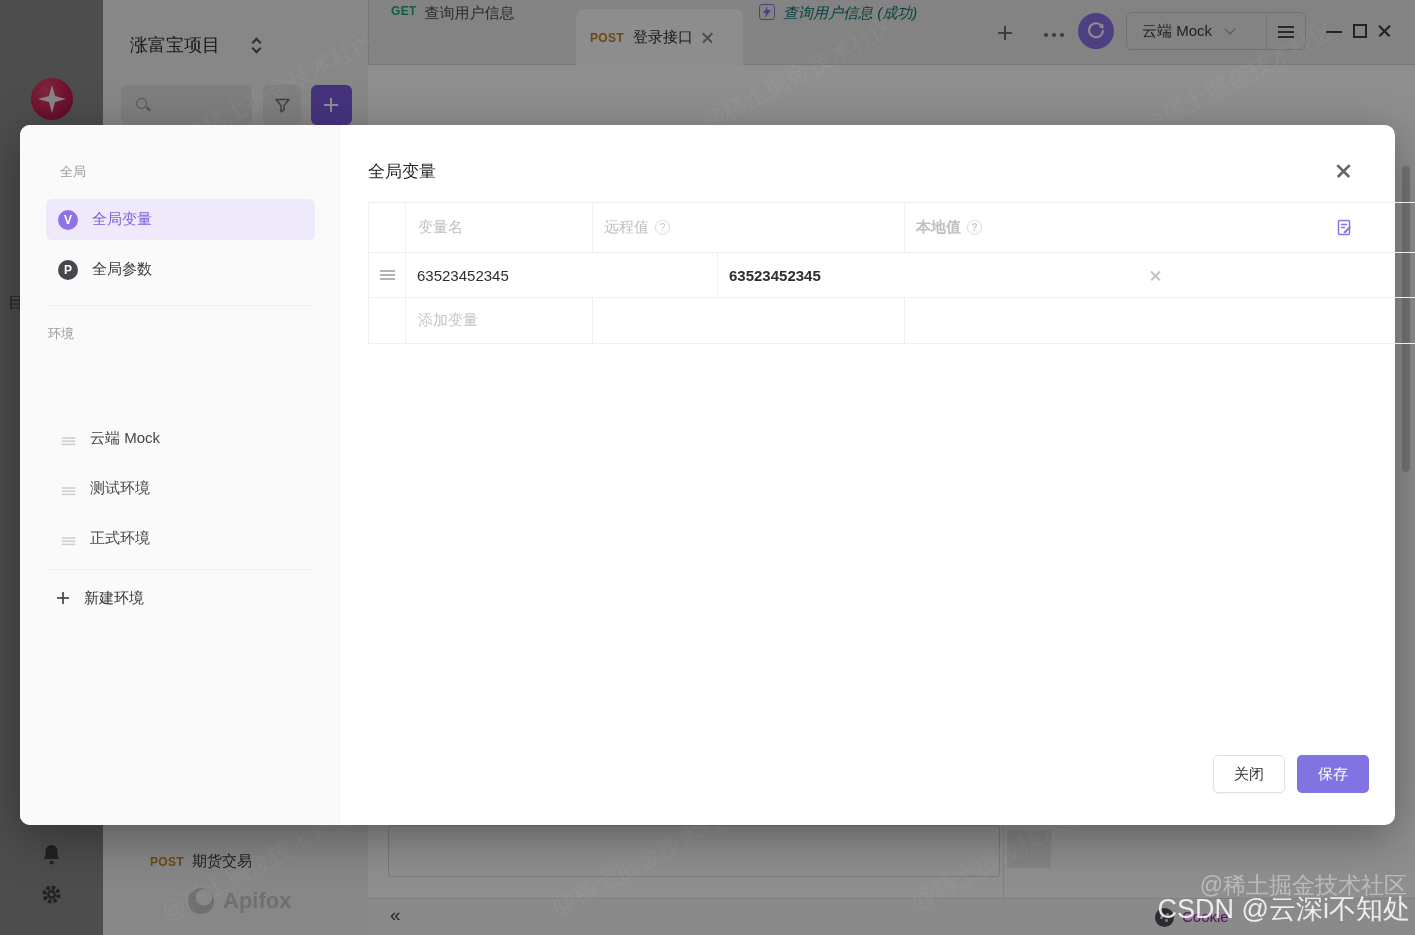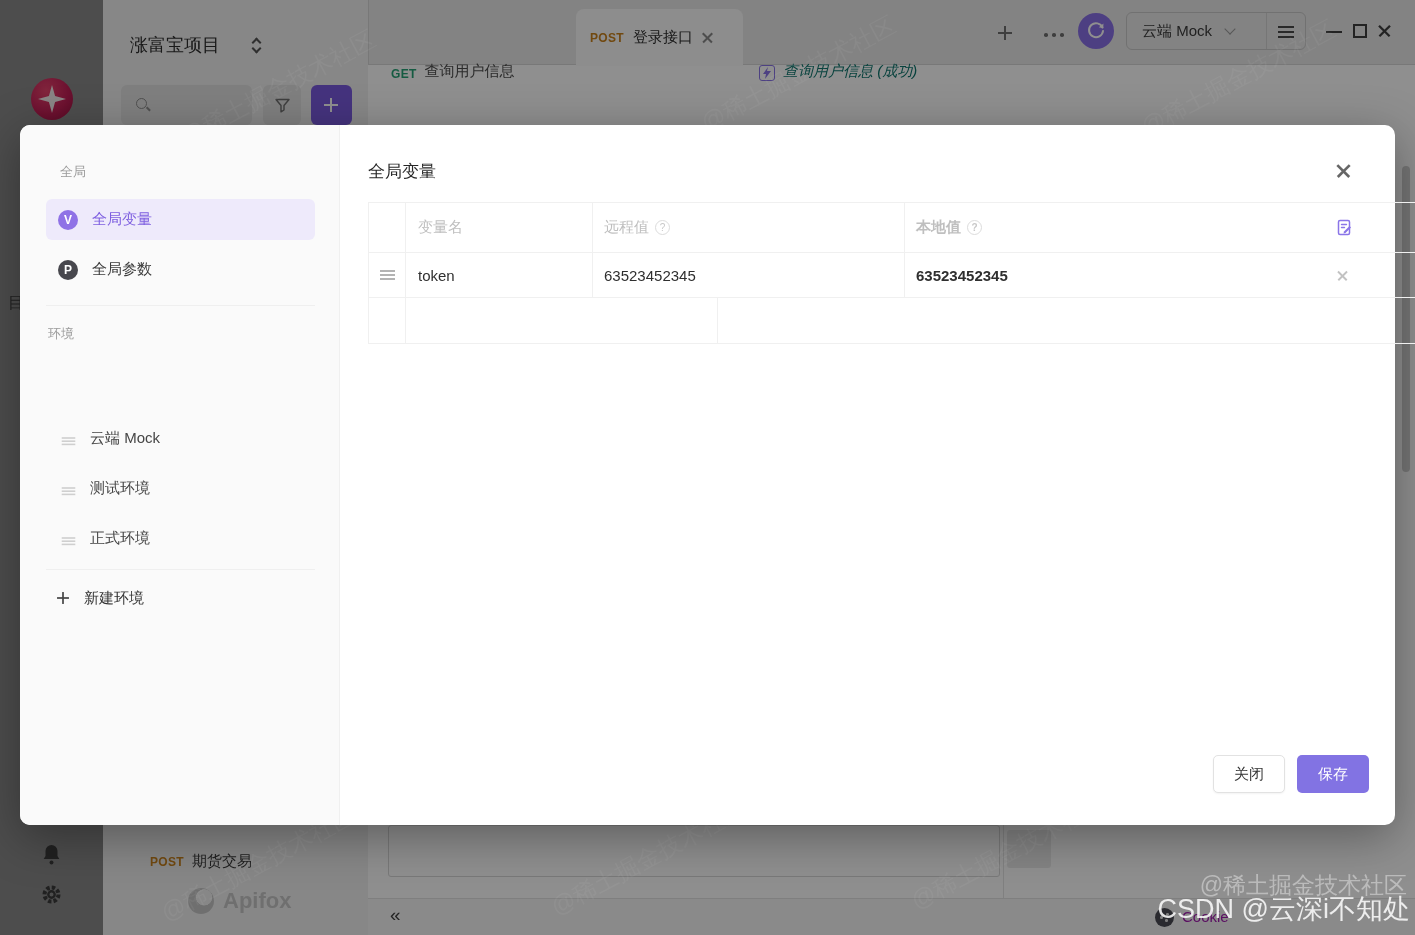--- a/index.html
+++ b/index.html
@@ -35,21 +35,21 @@
   .add-api-btn .plus { position:absolute; left:13px; top:13px; color:#fff; }
   .side-api { position:absolute; left:47px; top:852px; font-size:15px; color:#3a3a3a; }
   .side-api b { font-size:12px; color:#c9821e; margin-right:8px; letter-spacing:.3px; }
   .brand { position:absolute; left:85px; top:888px; display:flex; align-items:center; gap:9px; }
   .brand-mark { width:26px; height:26px; border-radius:50%;
      background:radial-gradient(circle at 62% 36%, #f1f1f1 0 34%, #c7c7c7 36%); }
   .brand-name { font-size:22px; font-weight:600; color:#c7c7c7; }
 
   .main-top { position:absolute; left:368px; top:0; width:1047px; height:65px; background:#eaeaea;
               border-left:1px solid #d7d7d7; border-bottom:1px solid #d7d7d7; }
-  .tab { position:absolute; top:16px; height:65px; display:flex; align-items:flex-end; gap:8px; font-size:15px; color:#4e4e4e; }
+  .tab { position:absolute; top:4px; height:65px; display:flex; align-items:flex-start; gap:8px; font-size:15px; color:#4e4e4e; }
   .tab b { font-size:12px; letter-spacing:.3px; }
   .tab-get { left:22px; }
   .tab-get b { color:#27a376; }
   .tab-active { position:absolute; left:207px; top:9px; width:167px; height:57px; background:#fbfbfb;
                 border-radius:8px 8px 0 0; display:flex; align-items:center; gap:9px; padding:0 14px;
                 font-size:15px; color:#2e2e2e; }
   .tab-active b { font-size:12px; color:#c9821e; letter-spacing:.3px; }
   .tab-temp { left:390px; font-style:italic; color:#0f766e; }
   .bolt-box { width:16px; height:16px; border:1.5px solid #8a75e8; border-radius:3px; position:relative; font-style:normal; }
   .bolt-box svg { position:absolute; left:2px; top:1px; }
@@ -317,33 +317,33 @@
               <path d="M5.5 5.5h5M5.5 8.5h3" stroke="#8a75e8" stroke-width="1.4" stroke-linecap="round"></path>
               <path d="M8 12.5 13.5 7l1.5 1.5L9.5 14l-2 .5z" fill="#8a75e8"></path>
             </svg>
           </span>
         </div>
       </div>
       <div class="trow tdata">
         <div class="c-h">
             <span class="bars"></span>
           </div>
-        <div class="c-name">
-            <span>token</span>
-          </div>
         <div class="c-remote">
             <span>63523452345</span>
           </div>
         <div class="c-local">
           <span>63523452345</span>
           <span class="xicon row-del"></span>
         </div>
       </div>
       <div class="trow tadd">
         <div class="c-h"></div>
+        <div class="c-name">
+            <span>添加变量</span>
+          </div>
         <div class="c-remote"></div>
         <div class="c-local"></div>
       </div>
     </div>
 
     <div class="btn btn-close">
         <span>关闭</span>
       </div>
     <div class="btn btn-save">
         <span>保存</span>

